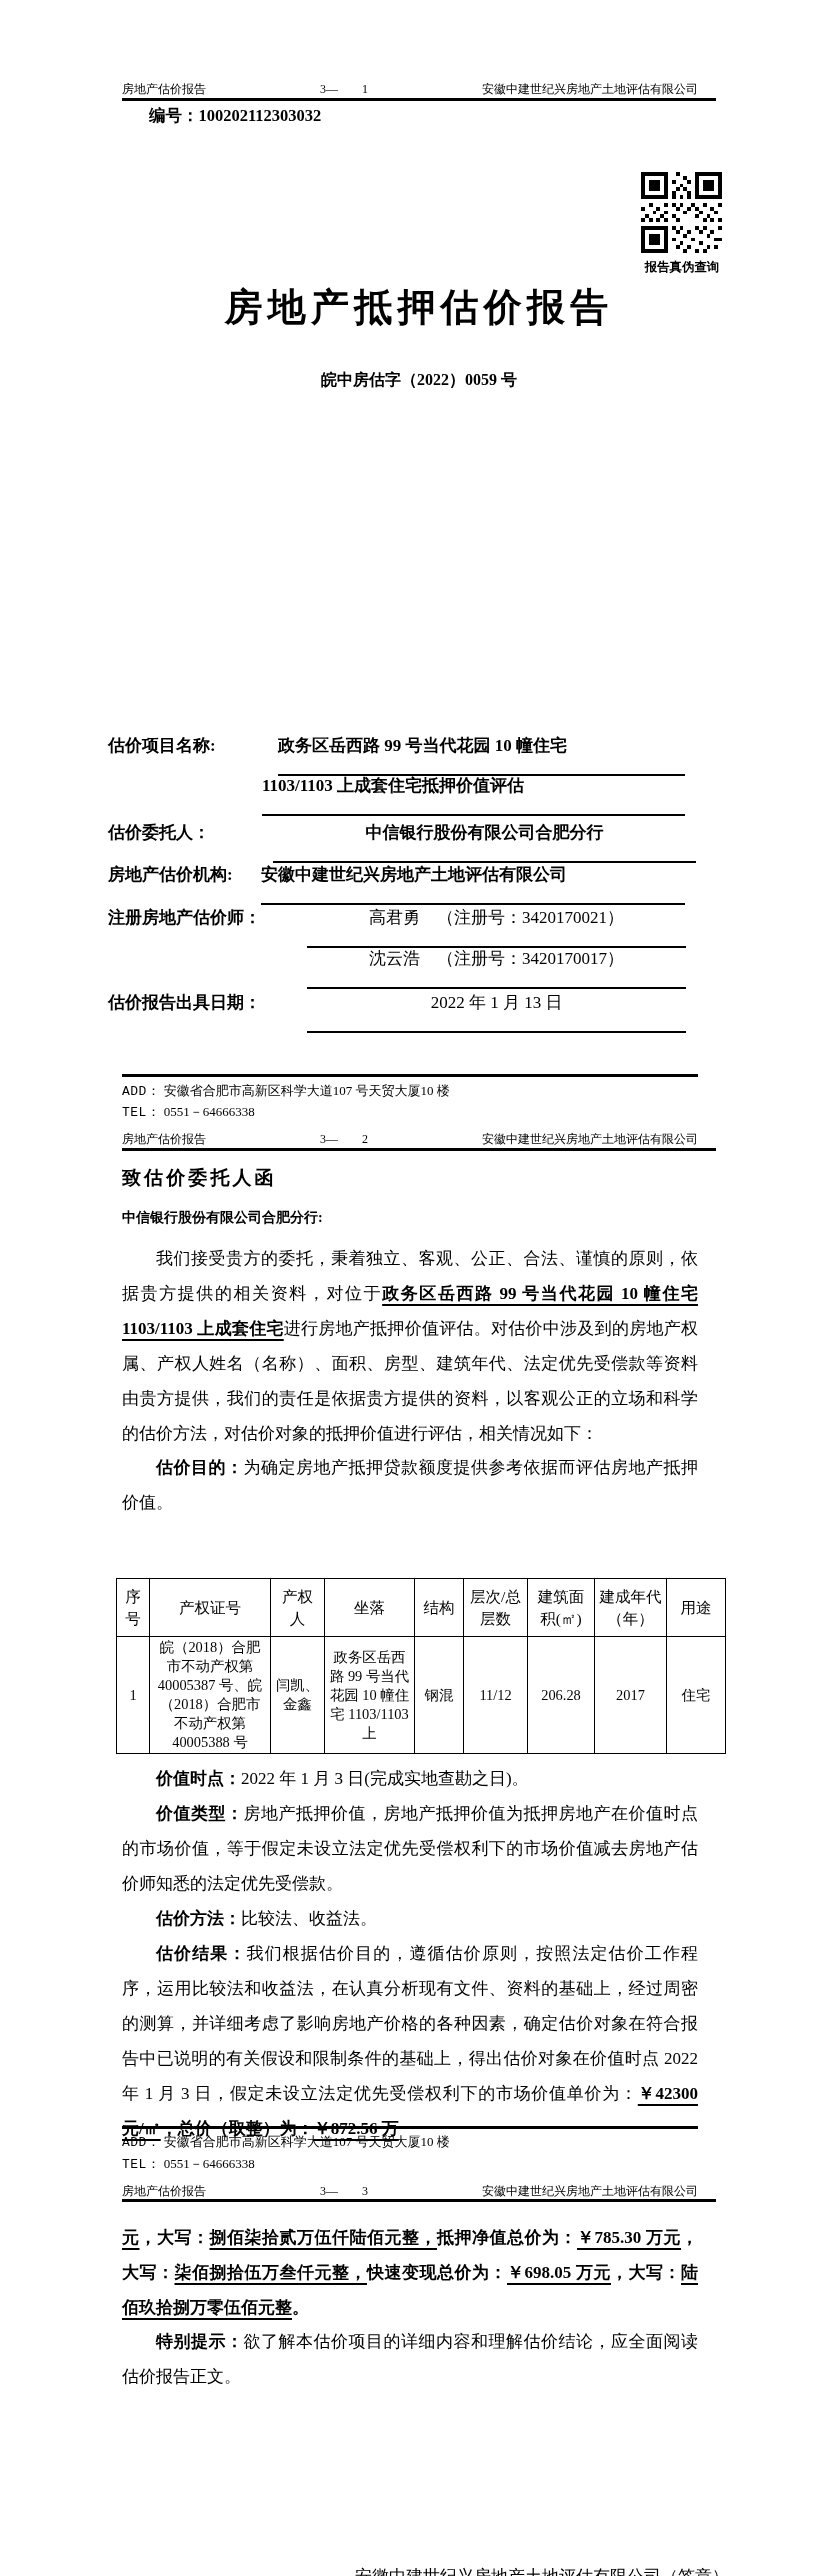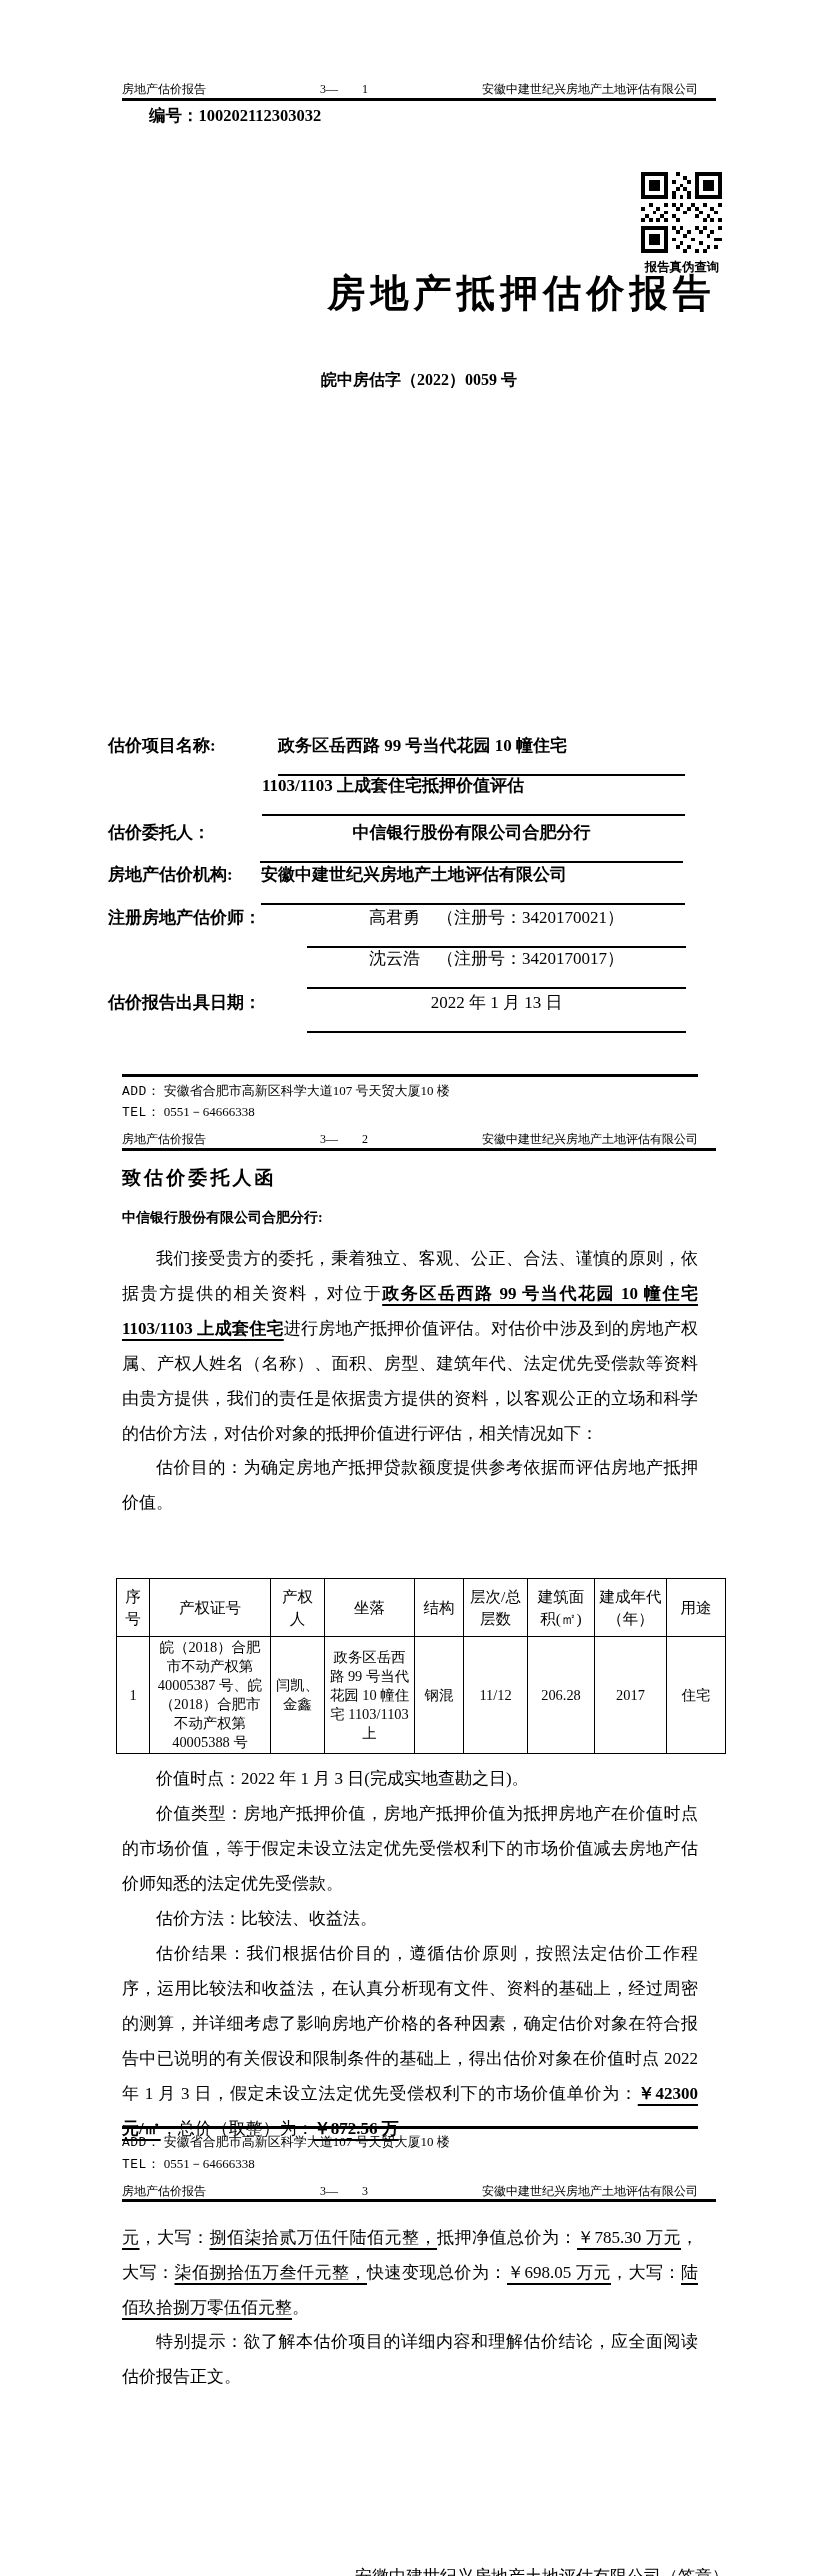--- a/index.html
+++ b/index.html
@@ -8,33 +8,33 @@
   .hdr{position:absolute;left:122px;width:576px;display:flex;justify-content:space-between;
        align-items:baseline;font-size:12px;white-space:nowrap;}
   .hdr .ctr{display:flex;gap:24px;}
   .rule{position:absolute;left:122px;width:594px;height:2.6px;background:#000;}
   .frule{position:absolute;left:122px;width:576px;height:3.1px;background:#000;}
   .footline{position:absolute;left:122px;font-size:13px;white-space:nowrap;}
   .flabel{font-family:"Liberation Mono",monospace;letter-spacing:0.5px;}
   .docno{position:absolute;left:149px;top:105px;font-size:16.5px;font-weight:bold;white-space:nowrap;}
   .qr{position:absolute;left:641px;top:172px;width:81px;height:81px;}
   .qrcap{position:absolute;left:637px;top:259px;width:90px;text-align:center;font-size:12.4px;font-weight:bold;}
-  .title{position:absolute;left:122px;top:268px;width:594px;text-align:right;
+  .title{position:absolute;left:122px;top:282px;width:594px;text-align:center;
          font-size:38px;font-weight:bold;letter-spacing:5.2px;white-space:nowrap;}
   .subtitle{position:absolute;left:122px;top:370px;width:594px;text-align:center;
             font-size:16px;font-weight:bold;}
   .fline{position:absolute;left:0;width:818px;height:32px;font-size:17px;}
   .fl-lbl{position:absolute;left:108px;top:0;font-weight:bold;white-space:nowrap;}
   .fl-val{position:absolute;top:0;border-bottom:2.1px solid #000;padding-bottom:17px;
           font-weight:bold;white-space:nowrap;}
   .tc{text-align:center;}
   .para{position:absolute;left:122px;width:576px;font-size:17px;line-height:35px;text-align:justify;margin-top:8px;}
   .para p{margin:0;text-indent:34px;}
   .noind{text-indent:0 !important;}
-  .b{font-weight:normal;}
+  .b{font-weight:bold;}
   .u{text-decoration:underline;text-decoration-thickness:1.5px;text-underline-offset:5.2px;}
   .bu{font-weight:bold;text-decoration:underline;text-decoration-thickness:1.5px;text-underline-offset:5.2px;}
   .lettertitle{position:absolute;left:122px;top:1165px;width:576px;text-align:left;
                font-size:19px;font-weight:bold;letter-spacing:3.1px;}
   .salut{position:absolute;left:122px;top:1209px;font-size:14px;font-weight:bold;}
   table.prop{position:absolute;left:116px;top:1578px;width:579px;border-collapse:collapse;table-layout:fixed;border-radius:15px;}
   .prop th,.prop td{border:1px solid #000;text-align:center;vertical-align:middle;
                     font-weight:normal;padding:1px 4.1px;box-sizing:border-box;overflow:hidden;}
   .prop thead tr{height:58px;}
   .prop thead th{font-size:15.5px;line-height:21.6px;}
@@ -152,21 +152,21 @@
 
   <div class="fline" style="top:734px">
     <span class="fl-lbl">估价项目名称:</span>
     <span class="fl-val" style="left:278px;width:407px">政务区岳西路 99 号当代花园 10 幢住宅</span>
   </div>
   <div class="fline" style="top:774px">
     <span class="fl-val" style="left:262px;width:423px">1103/1103 上成套住宅抵押价值评估</span>
   </div>
   <div class="fline" style="top:821px">
     <span class="fl-lbl">估价委托人：</span>
-    <span class="fl-val tc" style="left:260px;width:423px">中信银行股份有限公司合肥分行</span>
+    <span class="fl-val tc" style="left:273px;width:423px">中信银行股份有限公司合肥分行</span>
   </div>
   <div class="fline" style="top:863px">
     <span class="fl-lbl">房地产估价机构:</span>
     <span class="fl-val" style="left:261px;width:424px">安徽中建世纪兴房地产土地评估有限公司</span>
   </div>
   <div class="fline" style="top:906px">
     <span class="fl-lbl">注册房地产估价师：</span>
     <span class="fl-val tc" style="left:307px;width:379px;font-weight:normal">高君勇　（注册号：3420170021）</span>
   </div>
   <div class="fline" style="top:947px">

